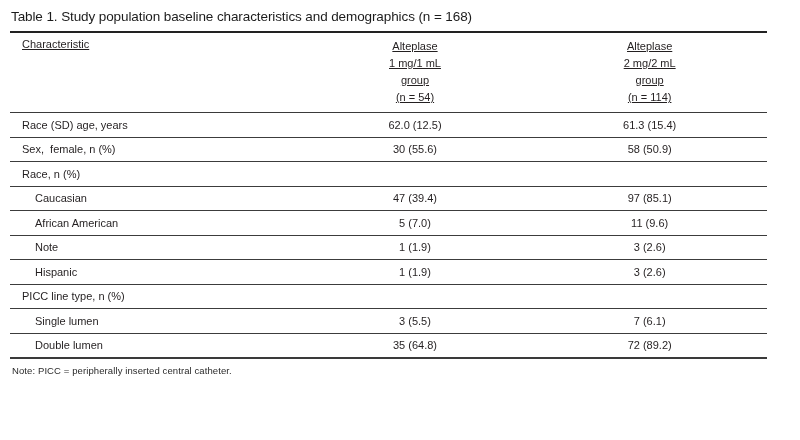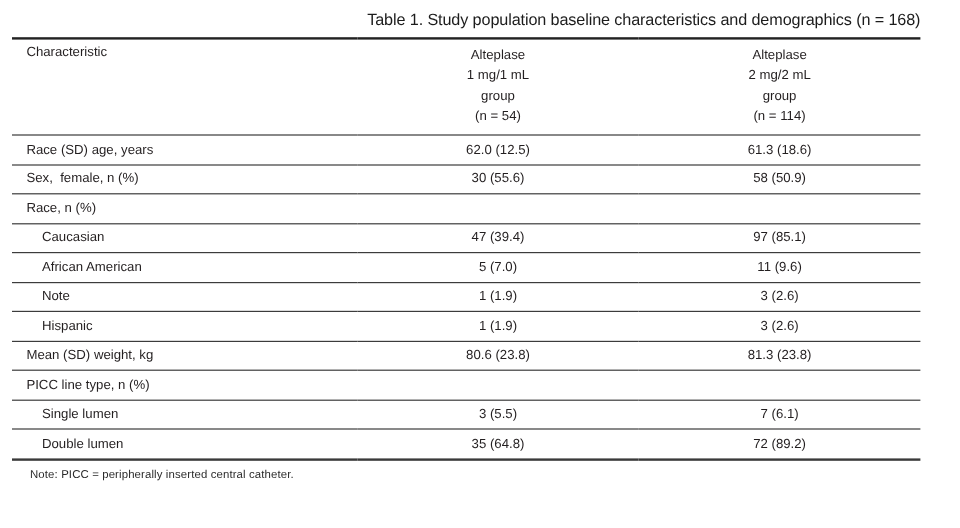--- a/index.html
+++ b/index.html
@@ -11,37 +11,37 @@
     overflow: hidden;
   }
   .wrap {
     padding: 6px 33px 0 10px;
   }
   .table-title {
     font-size: 13.5px;
     letter-spacing: -0.1px;
     padding: 3px 0 7px 1px;
     color: #1c1c1c;
-    text-align: right;
   }
   table.baseline {
     width: 100%;
     border-collapse: collapse;
     table-layout: fixed;
     border-top: 2.5px solid #222222;
     border-bottom: 2.5px solid #3a3a3a;
   }
   col.c1 { width: 38%; }
   col.c2 { width: 31%; }
   col.c3 { width: 31%; }
   thead th {
     font-weight: normal;
     font-size: 11px;
     border-bottom: 1.5px solid #3a3a3a;
     padding: 5px 0 6px 0;
+    text-decoration: underline;
   }
   th.char-th {
     text-align: left;
     vertical-align: top;
     padding-left: 12px;
   }
   th.group-th { text-align: center; vertical-align: top; }
   .hline { line-height: 17px; }
   tbody td {
     font-size: 11px;
@@ -55,21 +55,20 @@
     padding-left: 12px;
     white-space: pre-wrap;
   }
   td.label.indent { padding-left: 25px; }
   td.val { text-align: center; }
   .note {
     font-size: 9.5px;
     color: #2a2a2a;
     padding: 6px 0 0 2px;
     letter-spacing: 0.1px;
-    margin-left: 13px;
   }
 </style>
 </head>
 <body>
 
 <div class="wrap">
 
   <div class="table-title">Table 1. Study population baseline characteristics and demographics (n = 168)</div>
 
   <table class="baseline">
@@ -92,21 +91,21 @@
           <div class="hline">2 mg/2 mL</div>
           <div class="hline">group</div>
           <div class="hline">(n = 114)</div>
         </th>
       </tr>
     </thead>
     <tbody>
         <tr>
           <td class="label">Race (SD) age, years</td>
           <td class="val">62.0 (12.5)</td>
-          <td class="val">61.3 (18.6)</td>
+          <td class="val">61.3 (15.4)</td>
         </tr>
         <tr>
           <td class="label">Sex,  female, n (%)</td>
           <td class="val">30 (55.6)</td>
           <td class="val">58 (50.9)</td>
         </tr>
         <tr>
           <td class="label">Race, n (%)</td>
           <td class="val"></td>
           <td class="val"></td>
@@ -125,25 +124,20 @@
           <td class="label indent">Note</td>
           <td class="val">1 (1.9)</td>
           <td class="val">3 (2.6)</td>
         </tr>
         <tr>
           <td class="label indent">Hispanic</td>
           <td class="val">1 (1.9)</td>
           <td class="val">3 (2.6)</td>
         </tr>
         <tr>
-          <td class="label">Mean (SD) weight, kg</td>
-          <td class="val">80.6 (23.8)</td>
-          <td class="val">81.3 (23.8)</td>
-        </tr>
-        <tr>
           <td class="label">PICC line type, n (%)</td>
           <td class="val"></td>
           <td class="val"></td>
         </tr>
         <tr>
           <td class="label indent">Single lumen</td>
           <td class="val">3 (5.5)</td>
           <td class="val">7 (6.1)</td>
         </tr>
         <tr>

